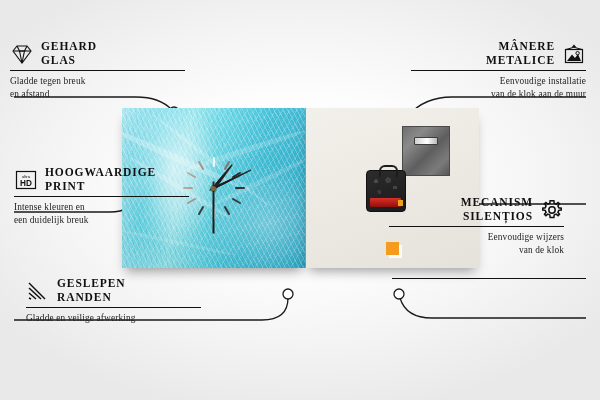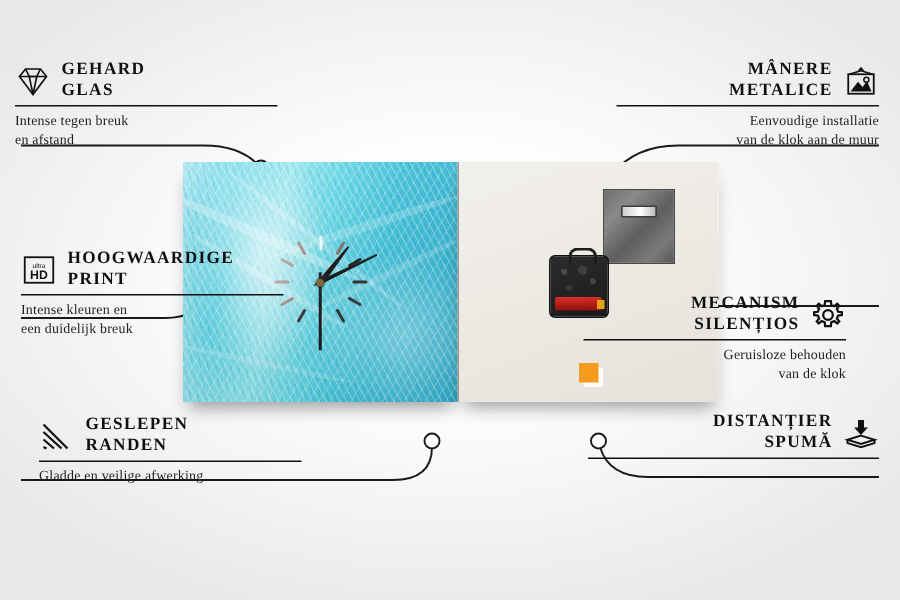--- a/index.html
+++ b/index.html
@@ -205,21 +205,21 @@
           <path d="M9.5 8 H14.5"></path>
         </g>
       </svg>
       <div class="co-title">
         <div>GEHARD</div>
         <div>GLAS</div>
       </div>
     </div>
     <div class="co-rule"></div>
     <div class="co-desc">
-      <div>Intense tegen breuk</div>
+      <div>Gladde tegen breuk</div>
       <div>en afstand</div>
     </div>
   </div>
 
   <div class="callout" style="left:14px;top:166px;width:175px;">
     <div class="co-head">
       <svg class="ico" viewBox="0 0 24 22">
         <rect x="2.5" y="2.5" width="19" height="17" fill="none" stroke="#111" stroke-width="1.2"></rect>
         <text x="12" y="9.4" font-family="Liberation Sans, sans-serif" font-size="4.4" text-anchor="middle" fill="#111">ultra</text>
         <text x="12" y="17" font-family="Liberation Sans, sans-serif" font-size="8.2" font-weight="bold" text-anchor="middle" fill="#111">HD</text>
@@ -287,33 +287,22 @@
       </div>
       <svg class="ico" viewBox="0 0 24 22">
         <g fill="none" stroke="#111" stroke-width="1.5">
           <circle cx="12" cy="11" r="3.2"></circle>
           <path d="M12 1.8 l1.9 0 .3 2.5 2 .85 1.95-1.6 1.35 1.35-1.6 1.95.85 2 2.5.3 0 1.9-2.5.3-.85 2 1.6 1.95-1.35 1.35-1.95-1.6-2 .85-.3 2.5-1.9 0-1.9 0-.3-2.5-2-.85-1.95 1.6-1.35-1.35 1.6-1.95-.85-2-2.5-.3 0-1.9 2.5-.3.85-2-1.6-1.95 1.35-1.35 1.95 1.6 2-.85.3-2.5z"></path>
         </g>
       </svg>
     </div>
     <div class="co-rule"></div>
     <div class="co-desc right">
-      <div>Geruisloze behouden</div>
+      <div>Eenvoudige wijzers</div>
       <div>van de klok</div>
     </div>
   </div>
 
   <div class="callout right" style="left:392px;top:275px;width:194px;">
-    <div class="co-head right">
-      <div class="co-title" style="text-align:right">
-        <div>DISTANȚIER</div>
-        <div>SPUMĂ</div>
-      </div>
-      <svg class="ico" viewBox="0 0 24 22">
-        <path d="M10 2 h4 v5 h2.6 L12 12 L7.4 7 H10 Z" fill="#111"></path>
-        <path d="M12 12.4 L21 15.2 L12 18 L3 15.2 Z" fill="none" stroke="#111" stroke-width="1.3"></path>
-        <path d="M3 15.2 v2.2 L12 20.2 L21 17.4 v-2.2" fill="none" stroke="#111" stroke-width="1.3"></path>
-      </svg>
-    </div>
     <div class="co-rule"></div>
   </div>
 
 </div>
 
 </body></html>

